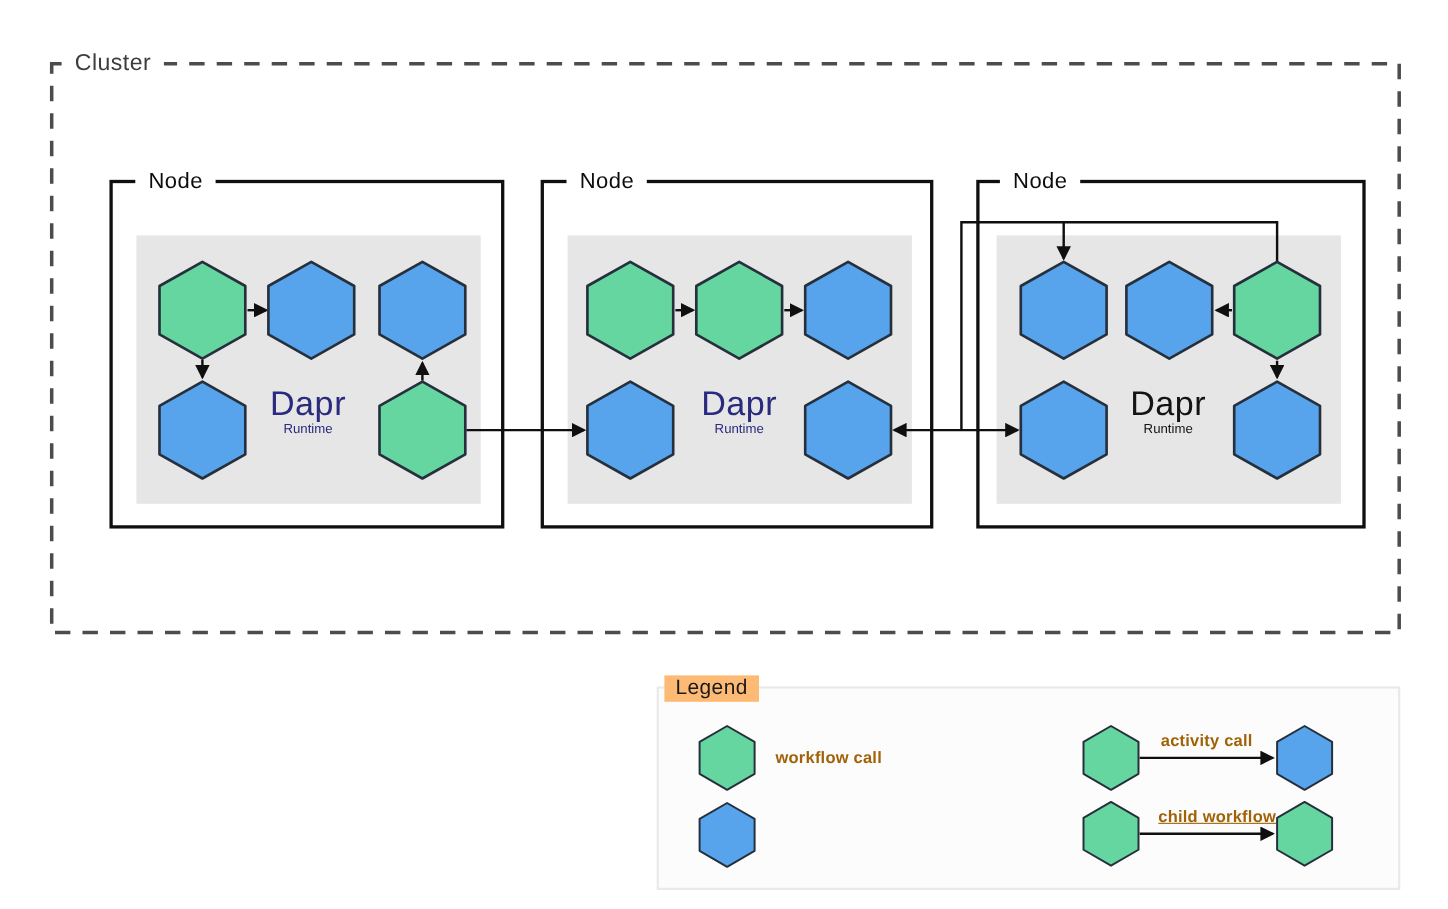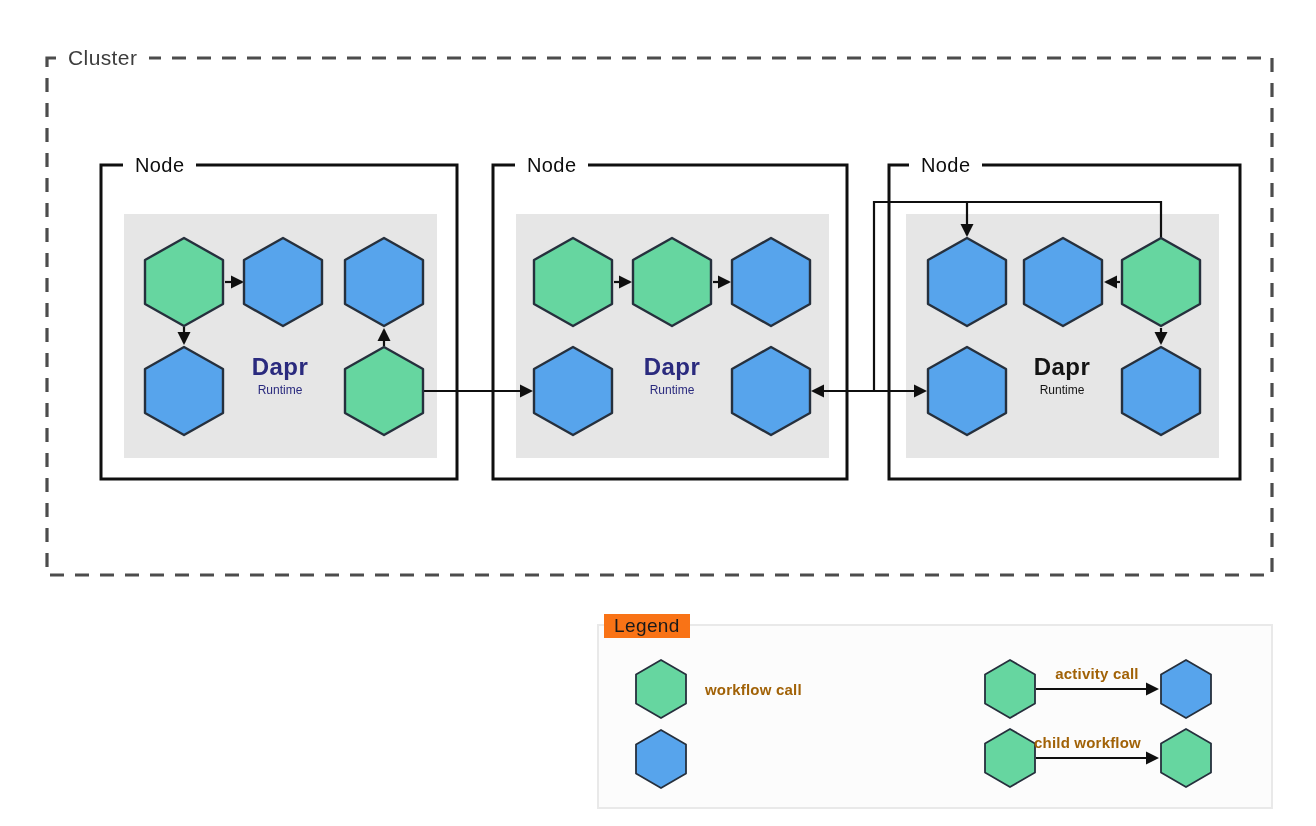--- a/index.html
+++ b/index.html
@@ -8,30 +8,30 @@
   .stage{position:absolute;left:0;top:16px;width:1316px;height:826px;}
   #diagram-svg{position:absolute;left:0;top:0;z-index:1;}
   .lbl{position:absolute;z-index:3;white-space:nowrap;letter-spacing:.4px;}
   .cluster-lbl{left:56px;top:29px;font-size:21px;color:#3d3d3d;background:#ffffff;
                padding:0 12px;line-height:26px;}
   .node-lbl{top:136px;font-size:20px;font-weight:500;color:#0d0d0d;background:#ffffff;
             padding:0 12px;line-height:26px;text-align:right;}
   .n1{left:123px;} .n2{left:515px;} .n3{left:909px;}
   .runtime{position:absolute;z-index:3;width:140px;text-align:center;top:339px;}
   .r1{left:210px;} .r2{left:602px;} .r3{left:992px;}
-  .runtime .t{font-size:24px;font-weight:700;line-height:24px;letter-spacing:.5px;}
+  .runtime .t{font-size:31px;font-weight:400;line-height:24px;letter-spacing:.5px;}
   .runtime .s{font-size:12px;font-weight:500;line-height:18px;margin-top:2px;}
-  .legend-title{left:604px;top:598px;font-size:19px;color:#1a1a1a;background:#f97316;
+  .legend-title{left:604px;top:598px;font-size:19px;color:#1a1a1a;background:#fdba74;
                 padding:0 10px;line-height:24px;}
   .li{position:absolute;z-index:3;font-size:15px;font-weight:700;color:#a16207;
       line-height:22px;letter-spacing:.2px;}
   .li-1{left:705px;top:663px;}
   .li-2{left:705px;top:721px;width:150px;white-space:normal;}
   .rel-1{left:1034px;top:647px;width:126px;text-align:center;}
-  .rel-2{left:1034px;top:716px;width:126px;text-align:left;}
+  .rel-2{left:1034px;top:716px;width:126px;text-align:right;text-decoration:underline;}
 </style>
 </head>
 <body>
 
 <div class="stage">
 
   <svg id="diagram-svg" width="1316" height="826" viewBox="0 0 1316 826">
     <defs>
       <marker id="ah" viewBox="0 0 10 10" refX="8.5" refY="5" markerWidth="6" markerHeight="6" orient="auto-start-reverse">
         <path d="M0,0 L10,5 L0,10 Z" fill="#0f0f0f"></path>

